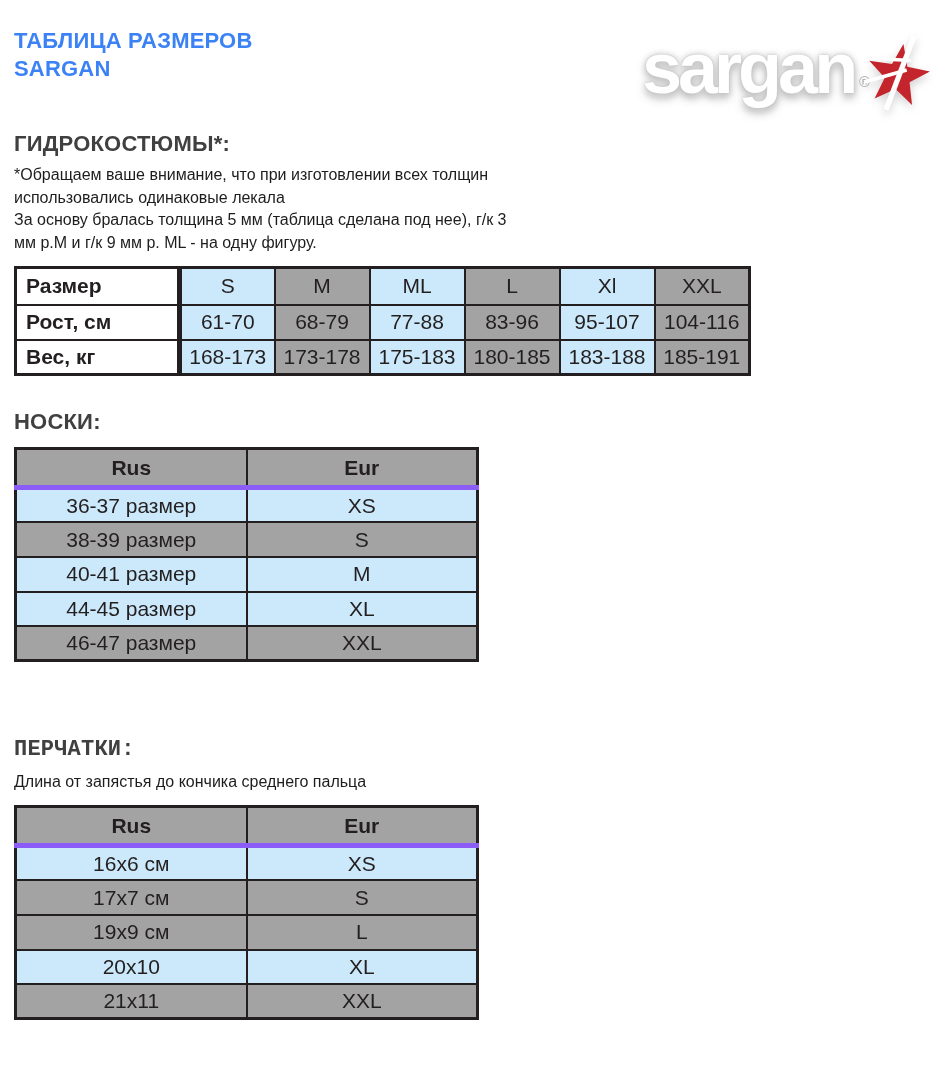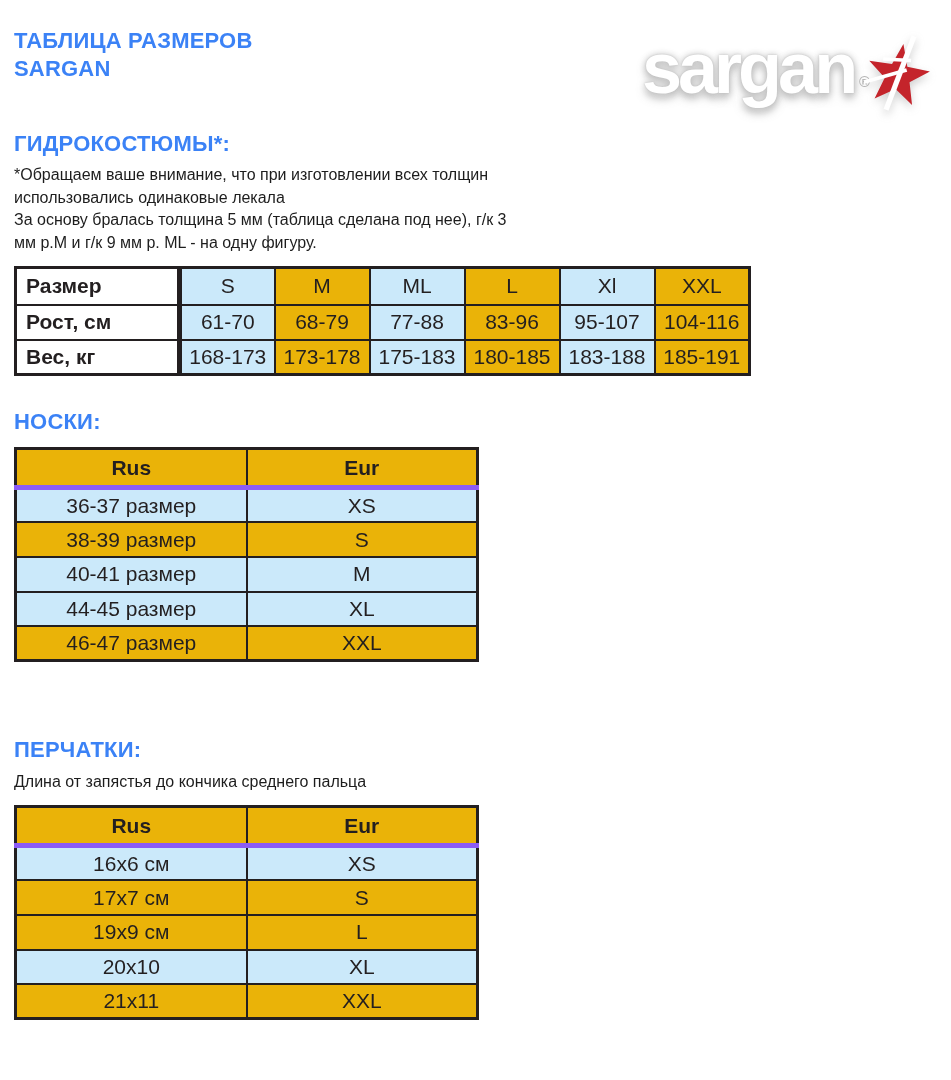--- a/index.html
+++ b/index.html
@@ -35,29 +35,29 @@
     position: absolute; top: 14px; right: -16px;
     font-size: 15px; font-weight: bold; letter-spacing: 0;
     color: #b9b9b9; text-shadow: none;
   }
   .logo-star { margin-left: 10px; margin-top: 6px; filter: drop-shadow(0 4px 4px rgba(120,120,120,0.35)); }
 
   
   .section-h {
     position: absolute; left: 14px;
     font-size: 22px; font-weight: bold;
-    color: #3b82f6; letter-spacing: 0.2px; text-align: right;
+    color: #404040; letter-spacing: 0.2px; text-align: right;
   }
   .body-text {
     position: absolute; left: 14px;
     font-size: 16px; line-height: 22.5px; color: #1d1d1d;
   }
 
   
-  table { border-collapse: collapse; position: absolute; background: #eab308; }
+  table { border-collapse: collapse; position: absolute; background: #a3a3a3; }
   td {
     border: 2px solid #231f20;
     font-size: 21px; text-align: center; vertical-align: middle;
     padding: 0;
   }
   .hl { background: #cbe9fa; }
 
   
   .t1 { left: 14px; top: 266px; border: 3px solid #231f20; }
   .t1 td { height: 35px; width: 95px; }
@@ -70,21 +70,21 @@
   
   .t2 { border: 3px solid #231f20; }
   .t2 td { width: 231px; height: 34.7px; }
   .t2 tr.head td { height: 39px; font-weight: bold; border-bottom: 5px solid #8b5cf6; }
   .socks-table  { left: 14px; top: 447px; }
   .gloves-table { left: 14px; top: 805px; }
 
   .h-wetsuits { top: 131px; }
   .p-wetsuits { top: 164px; }
   .h-socks    { top: 409px; }
-  .h-gloves   { top: 737px; }
+  .h-gloves   { top: 737px; font-family: Liberation Mono, monospace; }
   .p-gloves   { top: 771px; }
 </style>
 </head>
 <body>
 
 <div class="page">
 
   <div class="doc-title">
     <div>ТАБЛИЦА РАЗМЕРОВ</div>
     <div>SARGAN</div>

